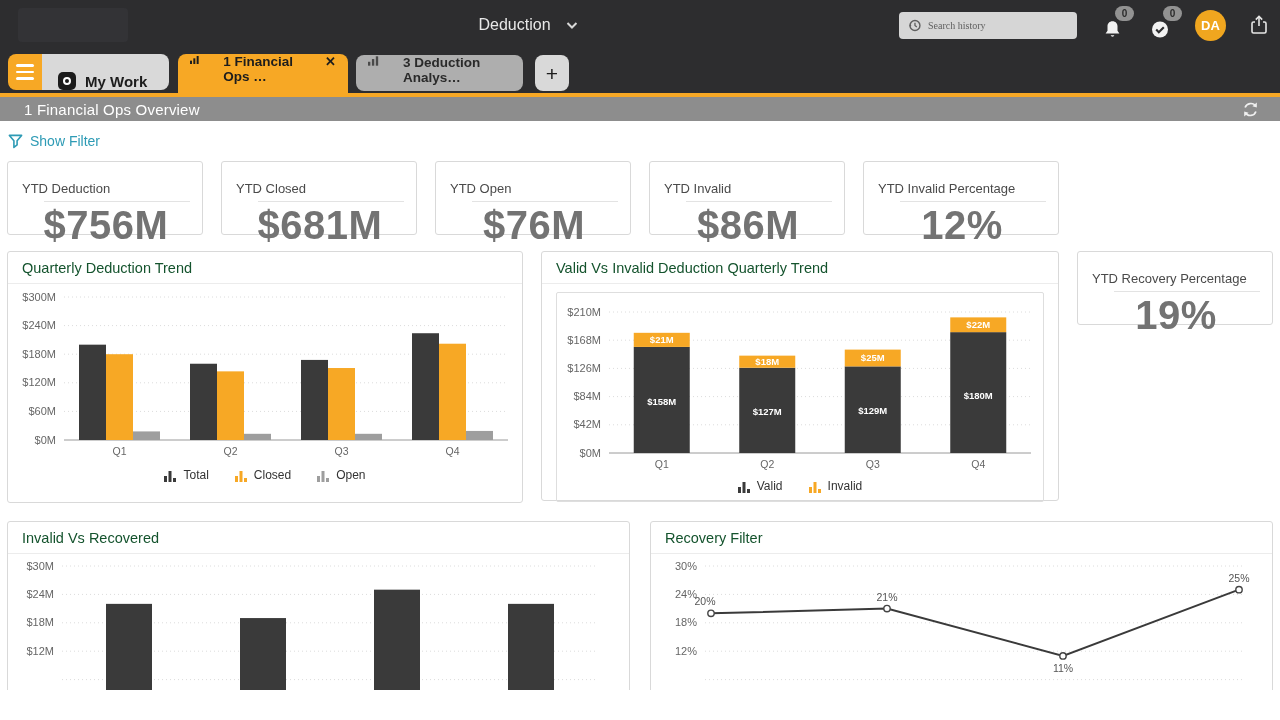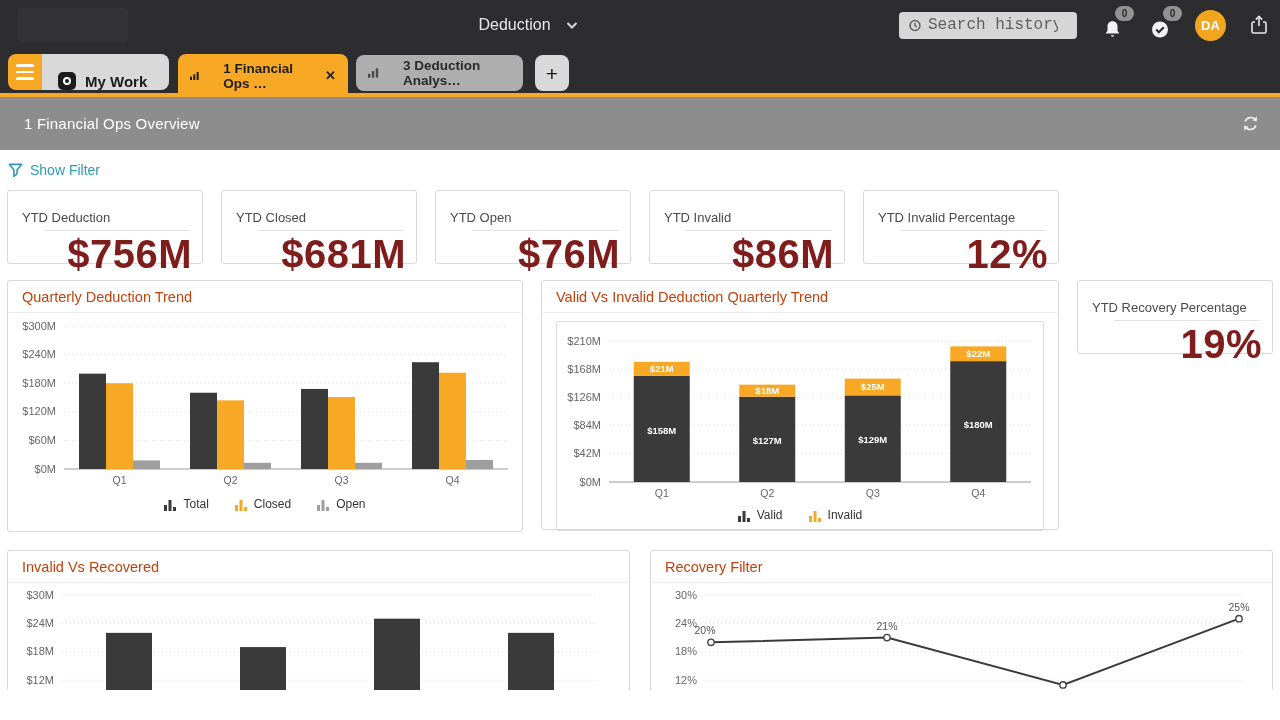--- a/index.html
+++ b/index.html
@@ -8,66 +8,66 @@
   .screen { position:relative; width:1280px; height:690px; overflow:hidden; background:#fff; }
 
   
   .topbar { position:relative; height:50px; background:#2d2d2f; }
   .logo { position:absolute; left:18px; top:8px; width:110px; height:34px; background:#333336; border-radius:4px; }
   .dataset { position:absolute; left:520px; top:50%; transform:translate(-50%,-50%);
     display:flex; align-items:center; gap:16px; color:#e8e8e8; font-size:16px; cursor:pointer;padding-left:16px; }
   .topbar-right { position:absolute; right:10px; top:0; height:50px; display:flex; align-items:center; gap:22px; }
   .search { display:flex; align-items:center; gap:6px; width:178px; height:27px;
     background:#d6d6d6; border-radius:4px; padding:0 8px; }
-  .search input { border:none; outline:none; background:transparent; font-size:16px; color:#333;
-    width:130px; font-family:Liberation Mono, monospace; }
+  .search input { border:none; outline:none; background:transparent; font-size:10px; color:#333;
+    width:130px; font-family:Liberation Serif, serif; }
   .search input::placeholder { color:#5f5f5f; }
   .iconbtn { position:relative; width:26px; height:30px; display:flex; align-items:flex-end; justify-content:center; cursor:pointer; }
   .badge { position:absolute; top:-4px; right:-9px; min-width:19px; height:15px; border-radius:8px;
     background:#929292; color:#2b2b2b; font-size:10px; font-weight:bold; display:flex; align-items:center; justify-content:center; padding:0 4px; }
   .avatar { width:31px; height:31px; border-radius:50%; background:#f0a61f; color:#fff;
     font-size:13px; font-weight:bold; display:flex; align-items:center; justify-content:center; cursor:pointer; }
 
   
   .tabbar { position:relative; height:47px; background:#2d2d2f; }
   .tab-underline { position:absolute; left:0; bottom:0; width:100%; height:4px; background:#f7a825; }
   .workspace-pill { position:absolute; left:8px; top:4px; height:36px; display:flex; border-radius:8px; overflow:hidden; }
   .hamburger { width:34px; background:#f7a825; display:flex; flex-direction:column; justify-content:center; align-items:center; gap:4px; cursor:pointer; }
   .hamburger span { width:18px; height:2.5px; background:#fff; border-radius:2px; }
   .mywork { background:#d9d9d9; display:flex; align-items:flex-end; gap:9px; padding:0 22px 0 16px; cursor:pointer; }
   .mywork-icon { width:18px; height:18px; background:#1c1c1c; border-radius:5px; display:flex; align-items:center; justify-content:center; }
   .mywork-icon i { display:block; width:8px; height:8px; border:2.2px solid #fff; border-radius:50%; }
   .mywork span.lbl { font-size:15px; font-weight:bold; color:#1c1c1c; }
-  .tab { position:absolute; display:flex; align-items:center; gap:24px; font-size:13.5px; font-weight:bold; cursor:pointer; }
+  .tab { position:absolute; display:flex; gap:24px; font-size:13.5px; font-weight:bold; cursor:pointer; }
   .tab-active { left:178px; top:4px; height:43px; width:170px; background:#f7a825; border-radius:8px 8px 0 0; padding:0 12px; color:#1d1d1d; }
   .tab-active .close { margin-left:auto; font-size:13px; font-weight:bold; color:#1d1d1d; cursor:pointer; }
   .tab-inactive { left:356px; top:5px; height:36px; width:167px; background:#aeaeae; border-radius:8px; padding:0 12px; color:#2a2a2a; }
   .add-tab { position:absolute; left:535px; top:5px; width:34px; height:36px; background:#d9d9d9; border:none;
     border-radius:8px; font-size:21px; color:#1c1c1c; cursor:pointer; line-height:1; font-family:"Liberation Sans",sans-serif; }
 
   
-  .titlebar { height:53px; background:#8d8d8d; display:flex; align-items:center; padding:0 20px 0 24px; }
+  .titlebar { height:24px; background:#8d8d8d; display:flex; align-items:center; padding:0 20px 0 24px; }
   .titlebar .ttl { color:#fff; font-size:15px; letter-spacing:.2px; }
   .titlebar .refresh { margin-left:auto; cursor:pointer; display:flex; }
 
   
   .filter-row { display:flex; align-items:center; gap:7px; padding:12px 0 10px 8px;
     color:#2e9bb5; font-size:14px; cursor:pointer; width:max-content; }
 
   .kpi-grid { display:grid; grid-template-columns:repeat(6,196px); gap:18px; padding:2px 7px 0 7px; }
   .card { background:#fff; border:1px solid #d9d9d9; border-radius:3px; }
   .kpi-card { height:74px; padding:19px 10px 4px 12px; }
   .kpi-label { font-size:13px; color:#4a4a4a; padding-left:2px; }
   .kpi-divider { height:1px; background:#e3e3e3; margin:5px 2px 0 24px; }
-  .kpi-value { text-align:right; font-size:40px; font-weight:600; color:#7f1d1d; line-height:46px; letter-spacing:.5px; }
+  .kpi-value { text-align:center; font-size:40px; font-weight:600; color:#737373; line-height:46px; letter-spacing:.5px; }
 
   .row2 { display:grid; grid-template-columns:516px 518px 196px; gap:18px; padding:16px 7px 0 7px; align-items:start; }
   .row3 { display:grid; grid-template-columns:623px 623px; gap:20px; padding:18px 7px 0 7px; align-items:start; }
 
-  .chart-card .card-title { font-size:14.5px; color:#c2410c; padding:8px 14px 7px 14px; border-bottom:1px solid #ececec; }
+  .chart-card .card-title { font-size:14.5px; color:#14532d; padding:8px 14px 7px 14px; border-bottom:1px solid #ececec; }
   .chart-body { padding:4px 6px 0 6px; }
   .chart-frame { border:1px solid #dedede; border-radius:2px; margin:8px 14px 10px 14px; padding:4px 0 2px 0; }
   .chart-frame .chart-body { padding:2px 0 0 0; }
   .h-quarterly { height:252px; }
   .h-valid { height:250px; }
   .h-bottom { height:212px; }
 
   .legend { display:flex; justify-content:center; gap:26px; padding:4px 0 6px 0; }
   .legend-item { display:flex; align-items:flex-end; gap:6px; font-size:12px; color:#333; }
 

